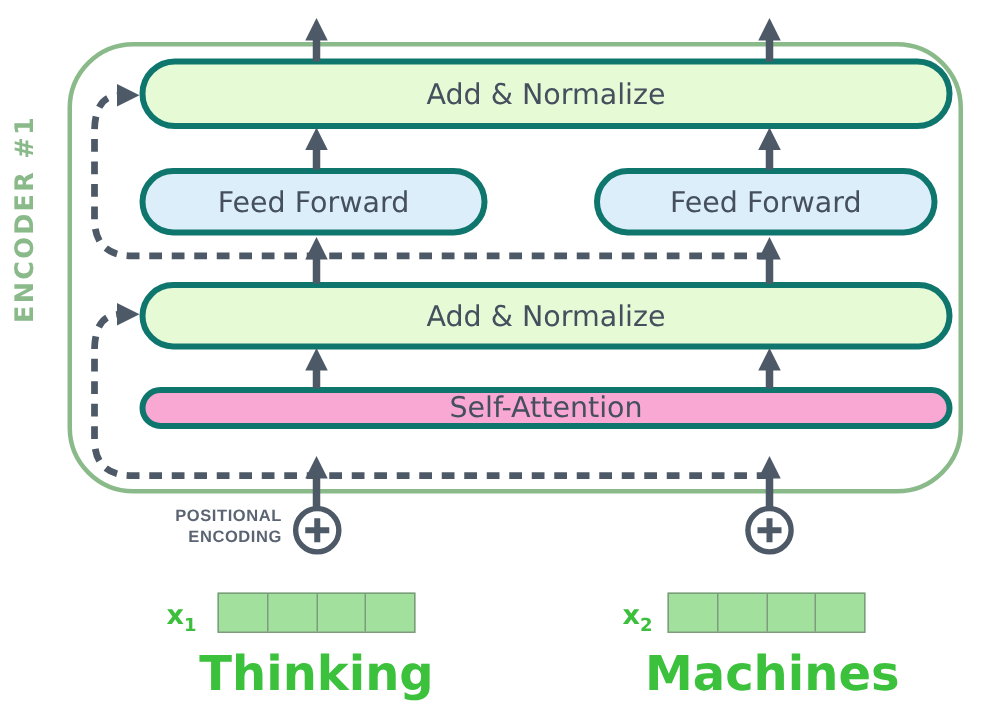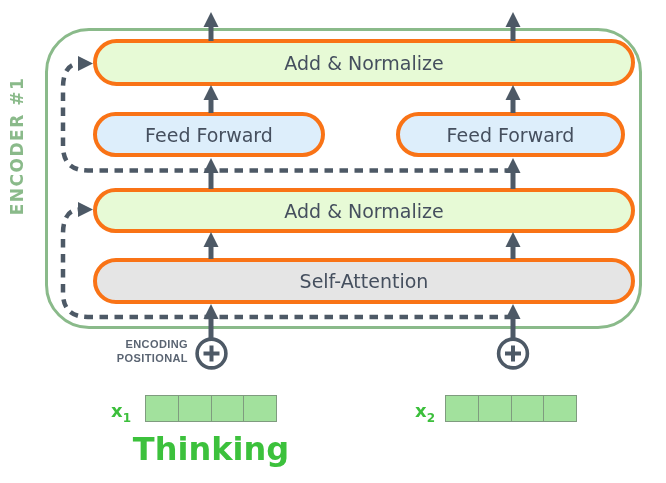--- a/index.html
+++ b/index.html
@@ -11,29 +11,29 @@
     position:absolute;left:45px;top:28px;width:597px;height:301px;
     border:3px solid #8aba8a;border-radius:44px;box-sizing:border-box;
   }
   .encoder-label{
     position:absolute;left:-73px;top:134px;width:180px;height:24px;
     transform:rotate(-90deg);text-align:center;
     color:#8aba8a;font-size:17px;font-weight:700;letter-spacing:1.5px;
     line-height:24px;white-space:nowrap;
   }
   .pill{
-    position:absolute;box-sizing:border-box;border:4px solid #f97316;
+    position:absolute;box-sizing:border-box;border:4px solid #0f766e;
     border-radius:24px;display:flex;align-items:center;justify-content:center;
     font-size:19px;color:#454f5e;
   }
   .an1{left:93px;top:39px;width:542px;height:47px;background:#e7fad6;}
   .ff1{left:93px;top:112px;width:232px;height:45px;background:#ddeefb;}
   .ff2{left:396px;top:112px;width:229px;height:45px;background:#ddeefb;}
   .an2{left:93px;top:188px;width:542px;height:45px;background:#e7fad6;}
-  .sa {left:93px;top:258px;width:542px;height:46px;background:#e5e5e5;text-align:right;}
+  .sa {left:93px;top:258px;width:542px;height:28px;background:#f9a8d4;text-align:right;}
   .connections{position:absolute;left:0;top:0;width:666px;height:483px;pointer-events:none;}
   .pos-label{
     position:absolute;left:78px;top:337px;width:110px;text-align:right;
     color:#5a6472;font-size:11px;font-weight:600;letter-spacing:0.4px;line-height:14px;
     font-family:"Liberation Sans",sans-serif;
   }
   .vec-label{
     position:absolute;width:34px;top:397px;text-align:center;
     color:#3cbf3c;font-size:18px;font-weight:700;line-height:27px;
   }
@@ -123,34 +123,35 @@
       <line x1="211.5" y1="345.5" x2="211.5" y2="361.5" stroke="#4d5966" stroke-width="4"></line>
     </g>
     <g>
       <circle cx="513" cy="353.5" r="14.4" fill="#ffffff" stroke="#4d5966" stroke-width="3.6"></circle>
       <line x1="505" y1="353.5" x2="521" y2="353.5" stroke="#4d5966" stroke-width="4"></line>
       <line x1="513" y1="345.5" x2="513" y2="361.5" stroke="#4d5966" stroke-width="4"></line>
     </g>
   </svg>
 
   <div class="pos-label">
+    <div>POSITIONAL</div>
     <div>ENCODING</div>
-    <div>POSITIONAL</div>
   </div>
 
   <div class="vec-label x1"><span>x</span><sub>1</sub></div>
   <div class="vector v1">
     <div class="cell"></div>
     <div class="cell"></div>
     <div class="cell"></div>
     <div class="cell"></div>
   </div>
   <div class="word w1">Thinking</div>
 
   <div class="vec-label x2"><span>x</span><sub>2</sub></div>
   <div class="vector v2">
     <div class="cell"></div>
     <div class="cell"></div>
     <div class="cell"></div>
     <div class="cell"></div>
   </div>
+  <div class="word w2">Machines</div>
 
 </div>
 
 </body></html>

